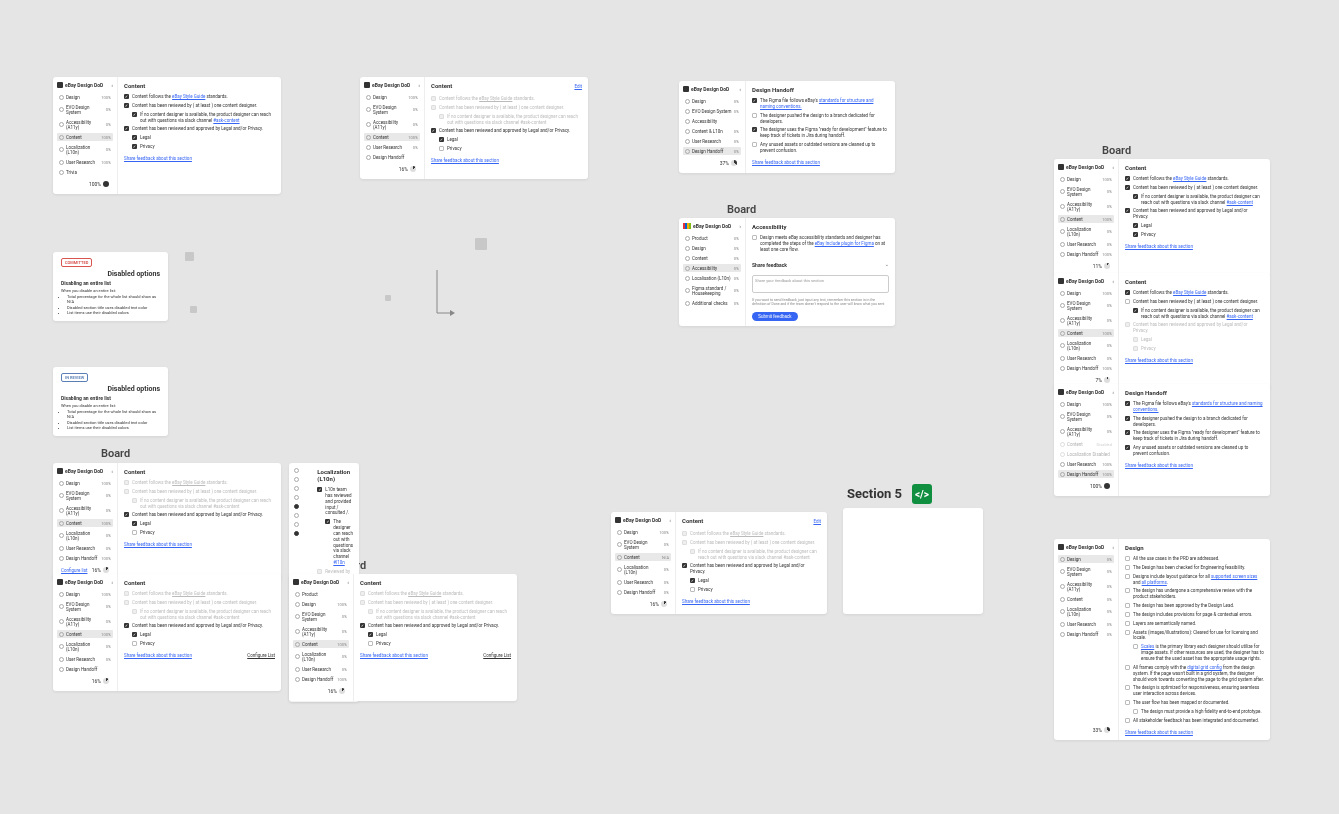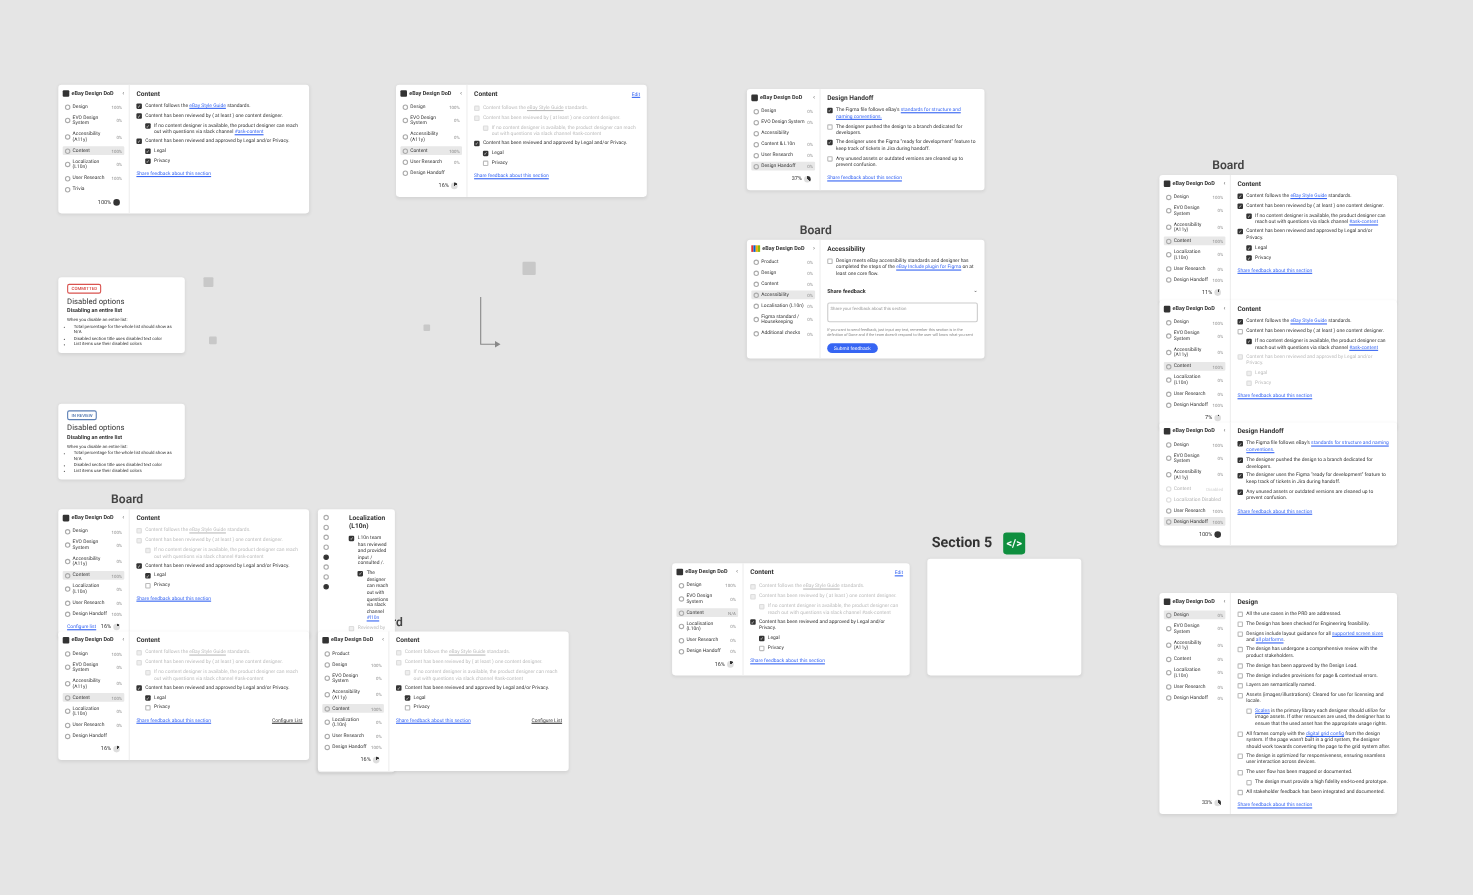--- a/index.html
+++ b/index.html
@@ -63,21 +63,21 @@
   position: absolute;
   background: #fff;
   border-radius: 3px;
   padding: 6px 8px;
   box-shadow: 0 1px 3px rgba(0,0,0,0.08);
   width: 115px;
 }
 .callout .tag { display:inline-block; border: 0.8px solid; border-radius: 2px; padding: 1px 3px; font-size: 4px; font-weight: 600; margin-bottom: 3px;}
 .callout .tag.red { color:#d9534f; border-color:#d9534f; }
 .callout .tag.blue { color:#5b7fb5; border-color:#5b7fb5; }
-.callout h3 { font-size: 7px; font-weight: 400; margin-bottom: 2px; }
+.callout h3 { font-size: 7px; font-weight: 700; margin-bottom: 2px; text-align: right; }
 .callout h4 { font-size: 5px; font-weight: 700; margin-bottom: 2px; }
 .callout p, .callout li { font-size: 4px; line-height: 1.3; }
 .callout ul { padding-left: 6px; margin-top:1px;}
 .arrow-deco { position:absolute; width:40px; height:50px; }
 .gray-sq { position:absolute; background:#c8c8c8; border-radius:1px; }
 .section-tag { position:absolute; font-size:13px; font-weight:700; color:#333; }
 .code-badge { position:absolute; background:#0f8f3f; color:#fff; width:20px; height:20px; border-radius:3px; display:flex; align-items:center; justify-content:center; font-size:10px; font-weight:700;}
 .white-area { position:absolute; background:#fff; border-radius:3px; box-shadow:0 1px 3px rgba(0,0,0,0.08);}
 .fb-input { height: 18px; border: 0.8px solid #ccc; border-radius: 2px; padding: 2px; font-size: 4px; color:#999; margin-top:2px;}
 .fb-btn { background:#3665f3; color:#fff; border:none; border-radius:8px; padding:2px 6px; font-size:4.5px; margin-top:3px; align-self:flex-start; cursor:pointer;}

